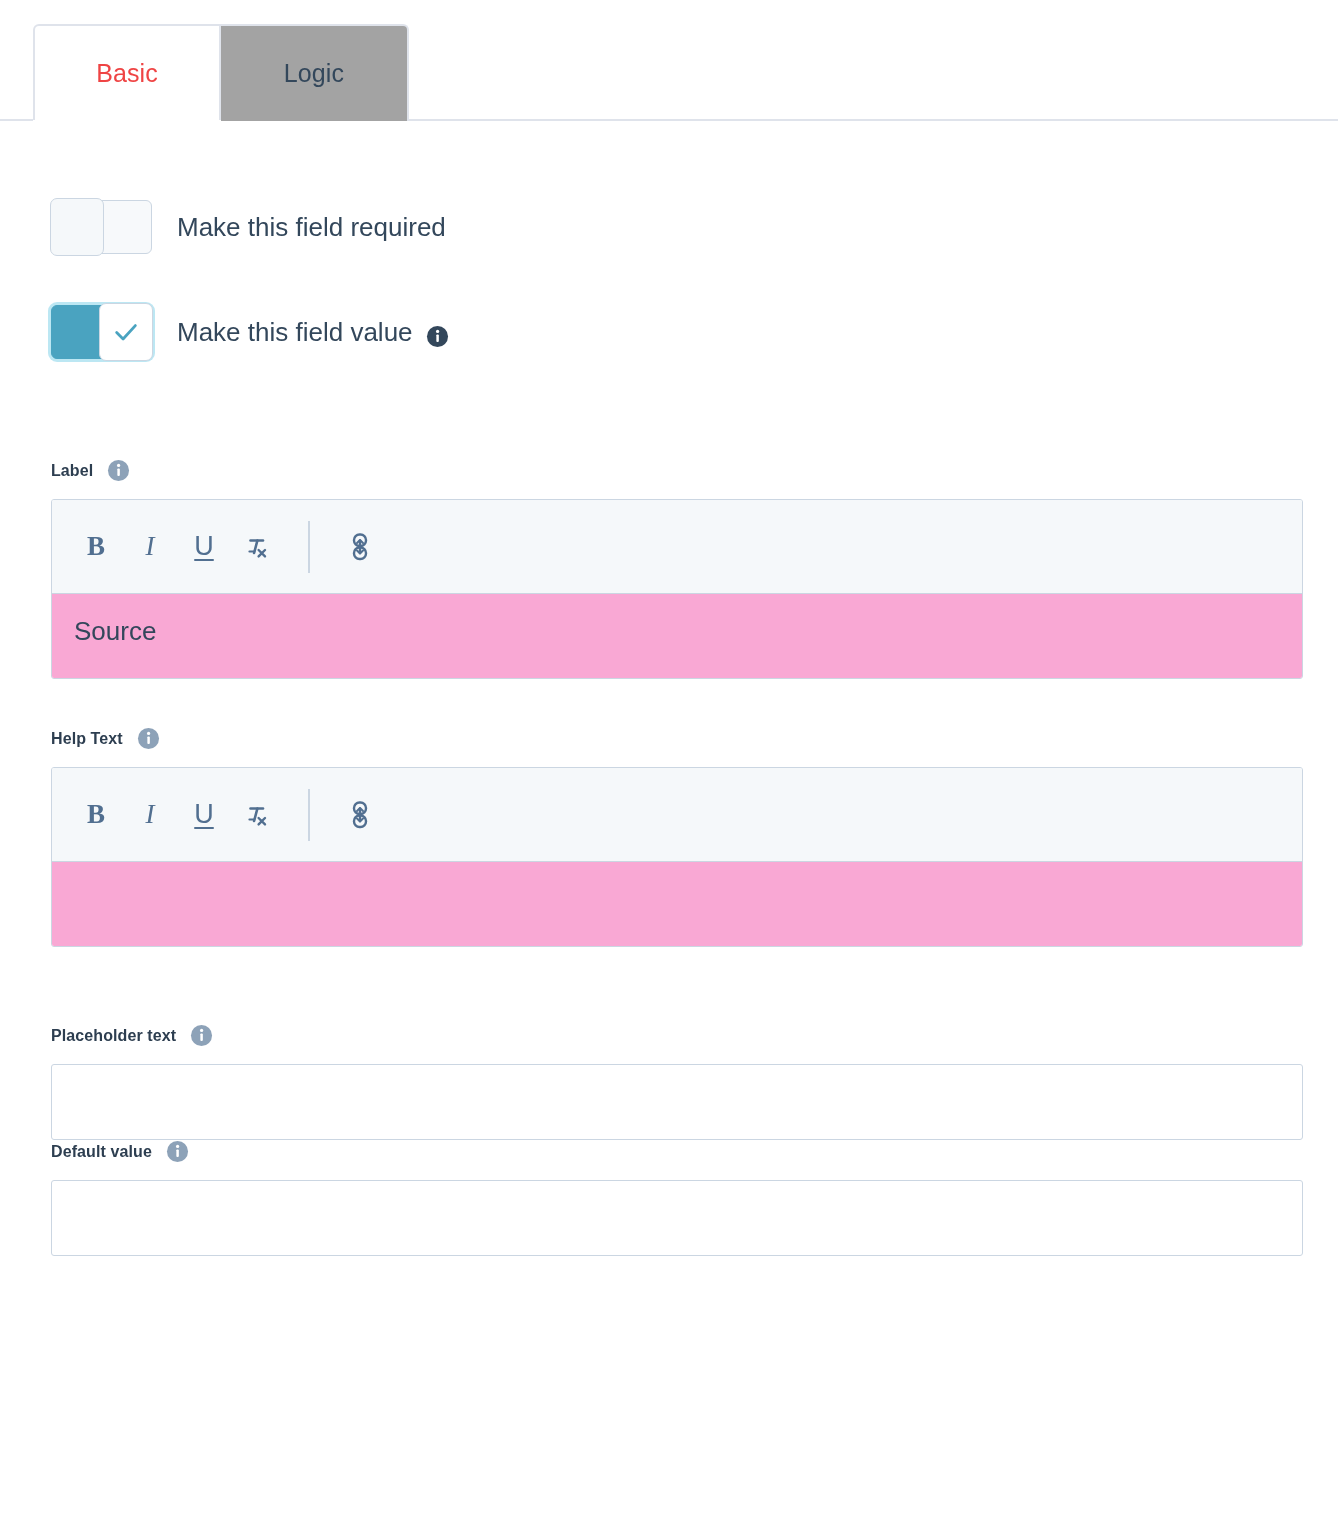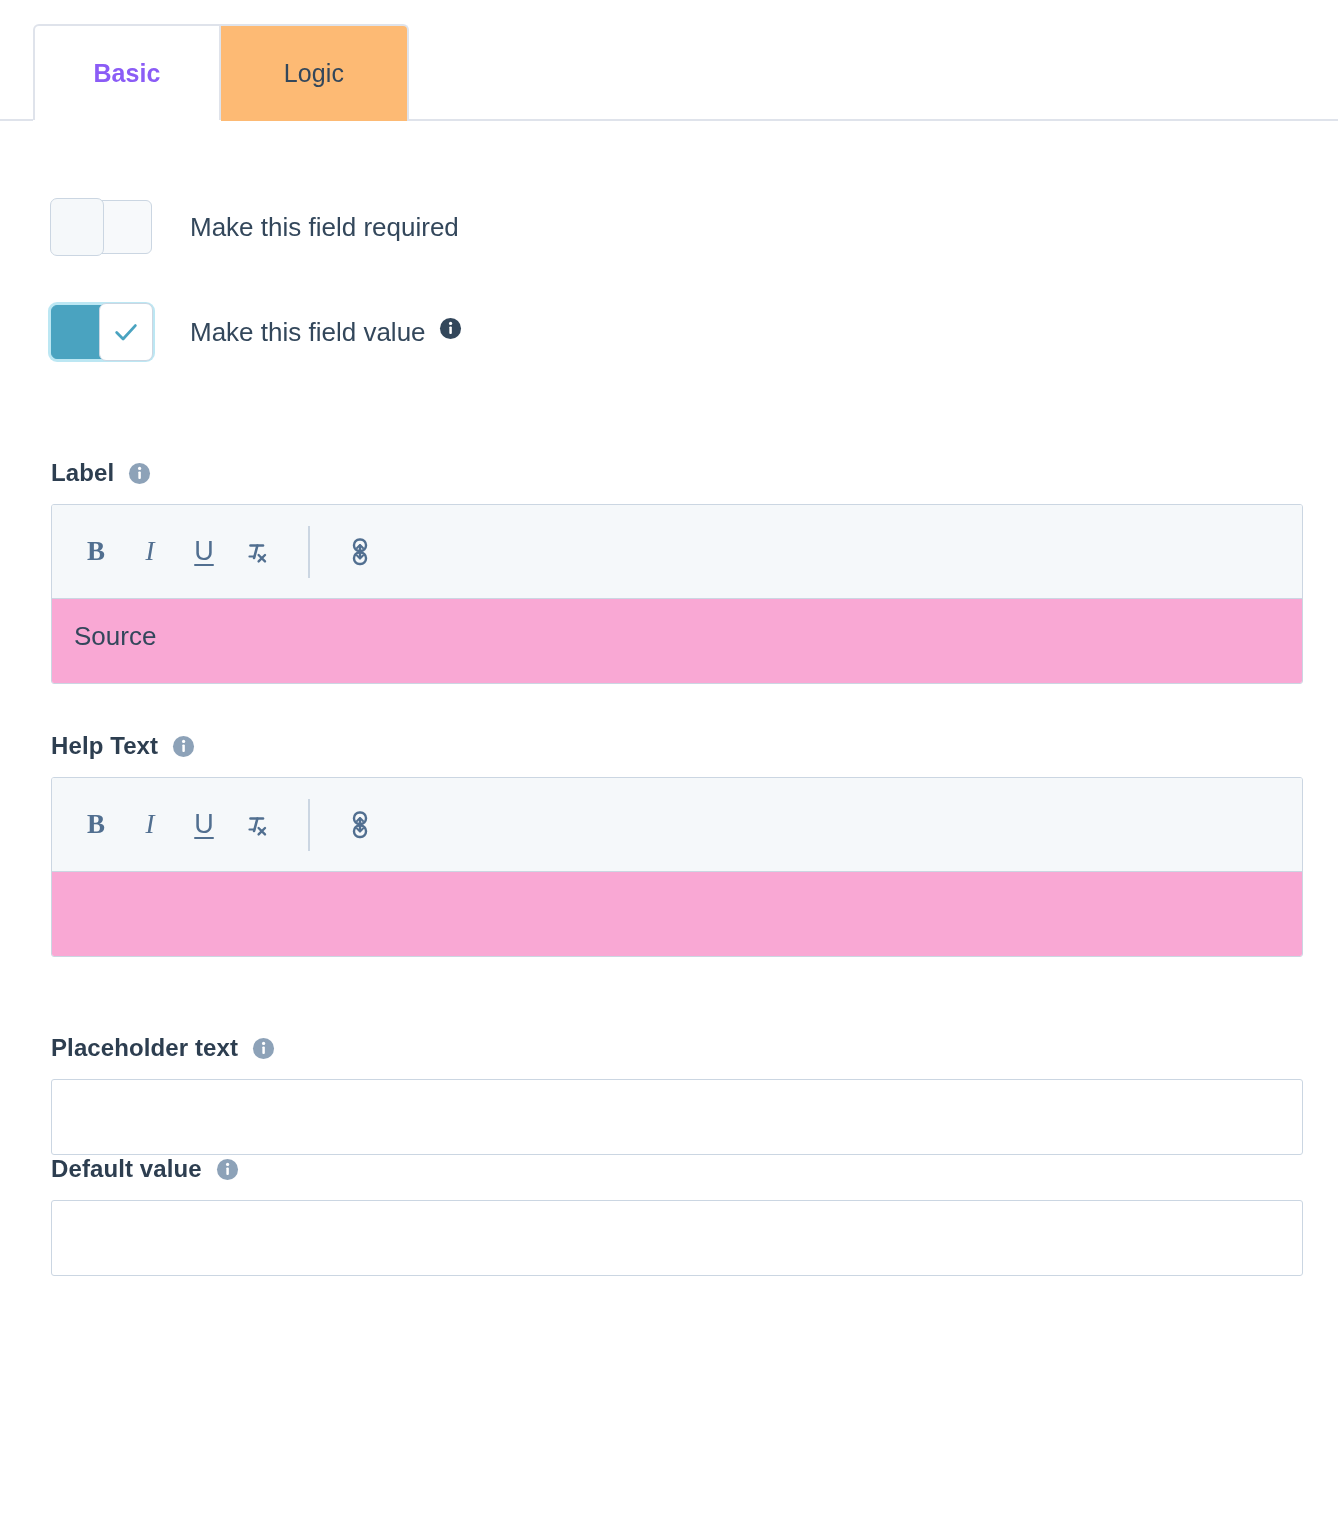--- a/index.html
+++ b/index.html
@@ -48,33 +48,33 @@
     letter-spacing: .1px;
     cursor: pointer;
     border: 2px solid #dfe3eb;
     border-bottom: none;
     position: relative;
   }
   .tab:first-child { border-top-left-radius: 6px; }
   .tab:last-child  { border-top-right-radius: 6px; border-left: none; }
   .tab.is-active {
     background: #ffffff;
-    font-weight: bold;
-    color: #8b5cf6;
+    font-weight: normal;
+    color: #ef4444;
     z-index: 3;
   }
   .tab.is-active::after {
     content: "";
     position: absolute;
     left: -2px; right: -2px; bottom: -2px;
     height: 3px;
     background: #ffffff;
   }
   .tab.is-inactive {
-    background: #fdba74;
+    background: #a3a3a3;
     color: #33475b;
     font-weight: normal;
   }
 
   
   .content { padding: 0 0 0 51px; }
 
   
   .toggle-row {
     display: flex;
@@ -119,25 +119,25 @@
     box-shadow: 0 0 0 3px rgba(106, 202, 229, 0.45);
   }
   .switch.on .knob {
     left: auto; right: -1px;
     background: #ffffff;
     border-color: #cbd6e2;
   }
   .switch .check { width: 28px; height: 28px; display:block; }
 
   .toggle-label {
-    margin-left: 38px;
+    margin-left: 25px;
     font-size: 26px;
     color: #33475b;
     display: flex;
-    align-items: flex-start;
+    align-items: flex-end;
     gap: 13px;
   }
 
   
   .info {
     display: inline-flex;
     align-items: center;
     justify-content: center;
     width: 23px; height: 23px;
     border-radius: 50%;
@@ -153,21 +153,21 @@
   .info svg { width: 23px; height: 23px; display: block; }
   .info.dark { }
   .info.muted { }
 
   
   .field-group { margin-top: 0; }
   .field-label {
     display: flex;
     align-items: center;
     gap: 14px;
-    font-size: 24px;
+    font-size: 16px;
     font-weight: bold;
     color: #2d3e50;
     letter-spacing: .1px;
   }
 
   .editor {
     width: 1252px;
     margin-top: 17px;
     border: 1px solid #cbd6e2;
     border-radius: 3px;

